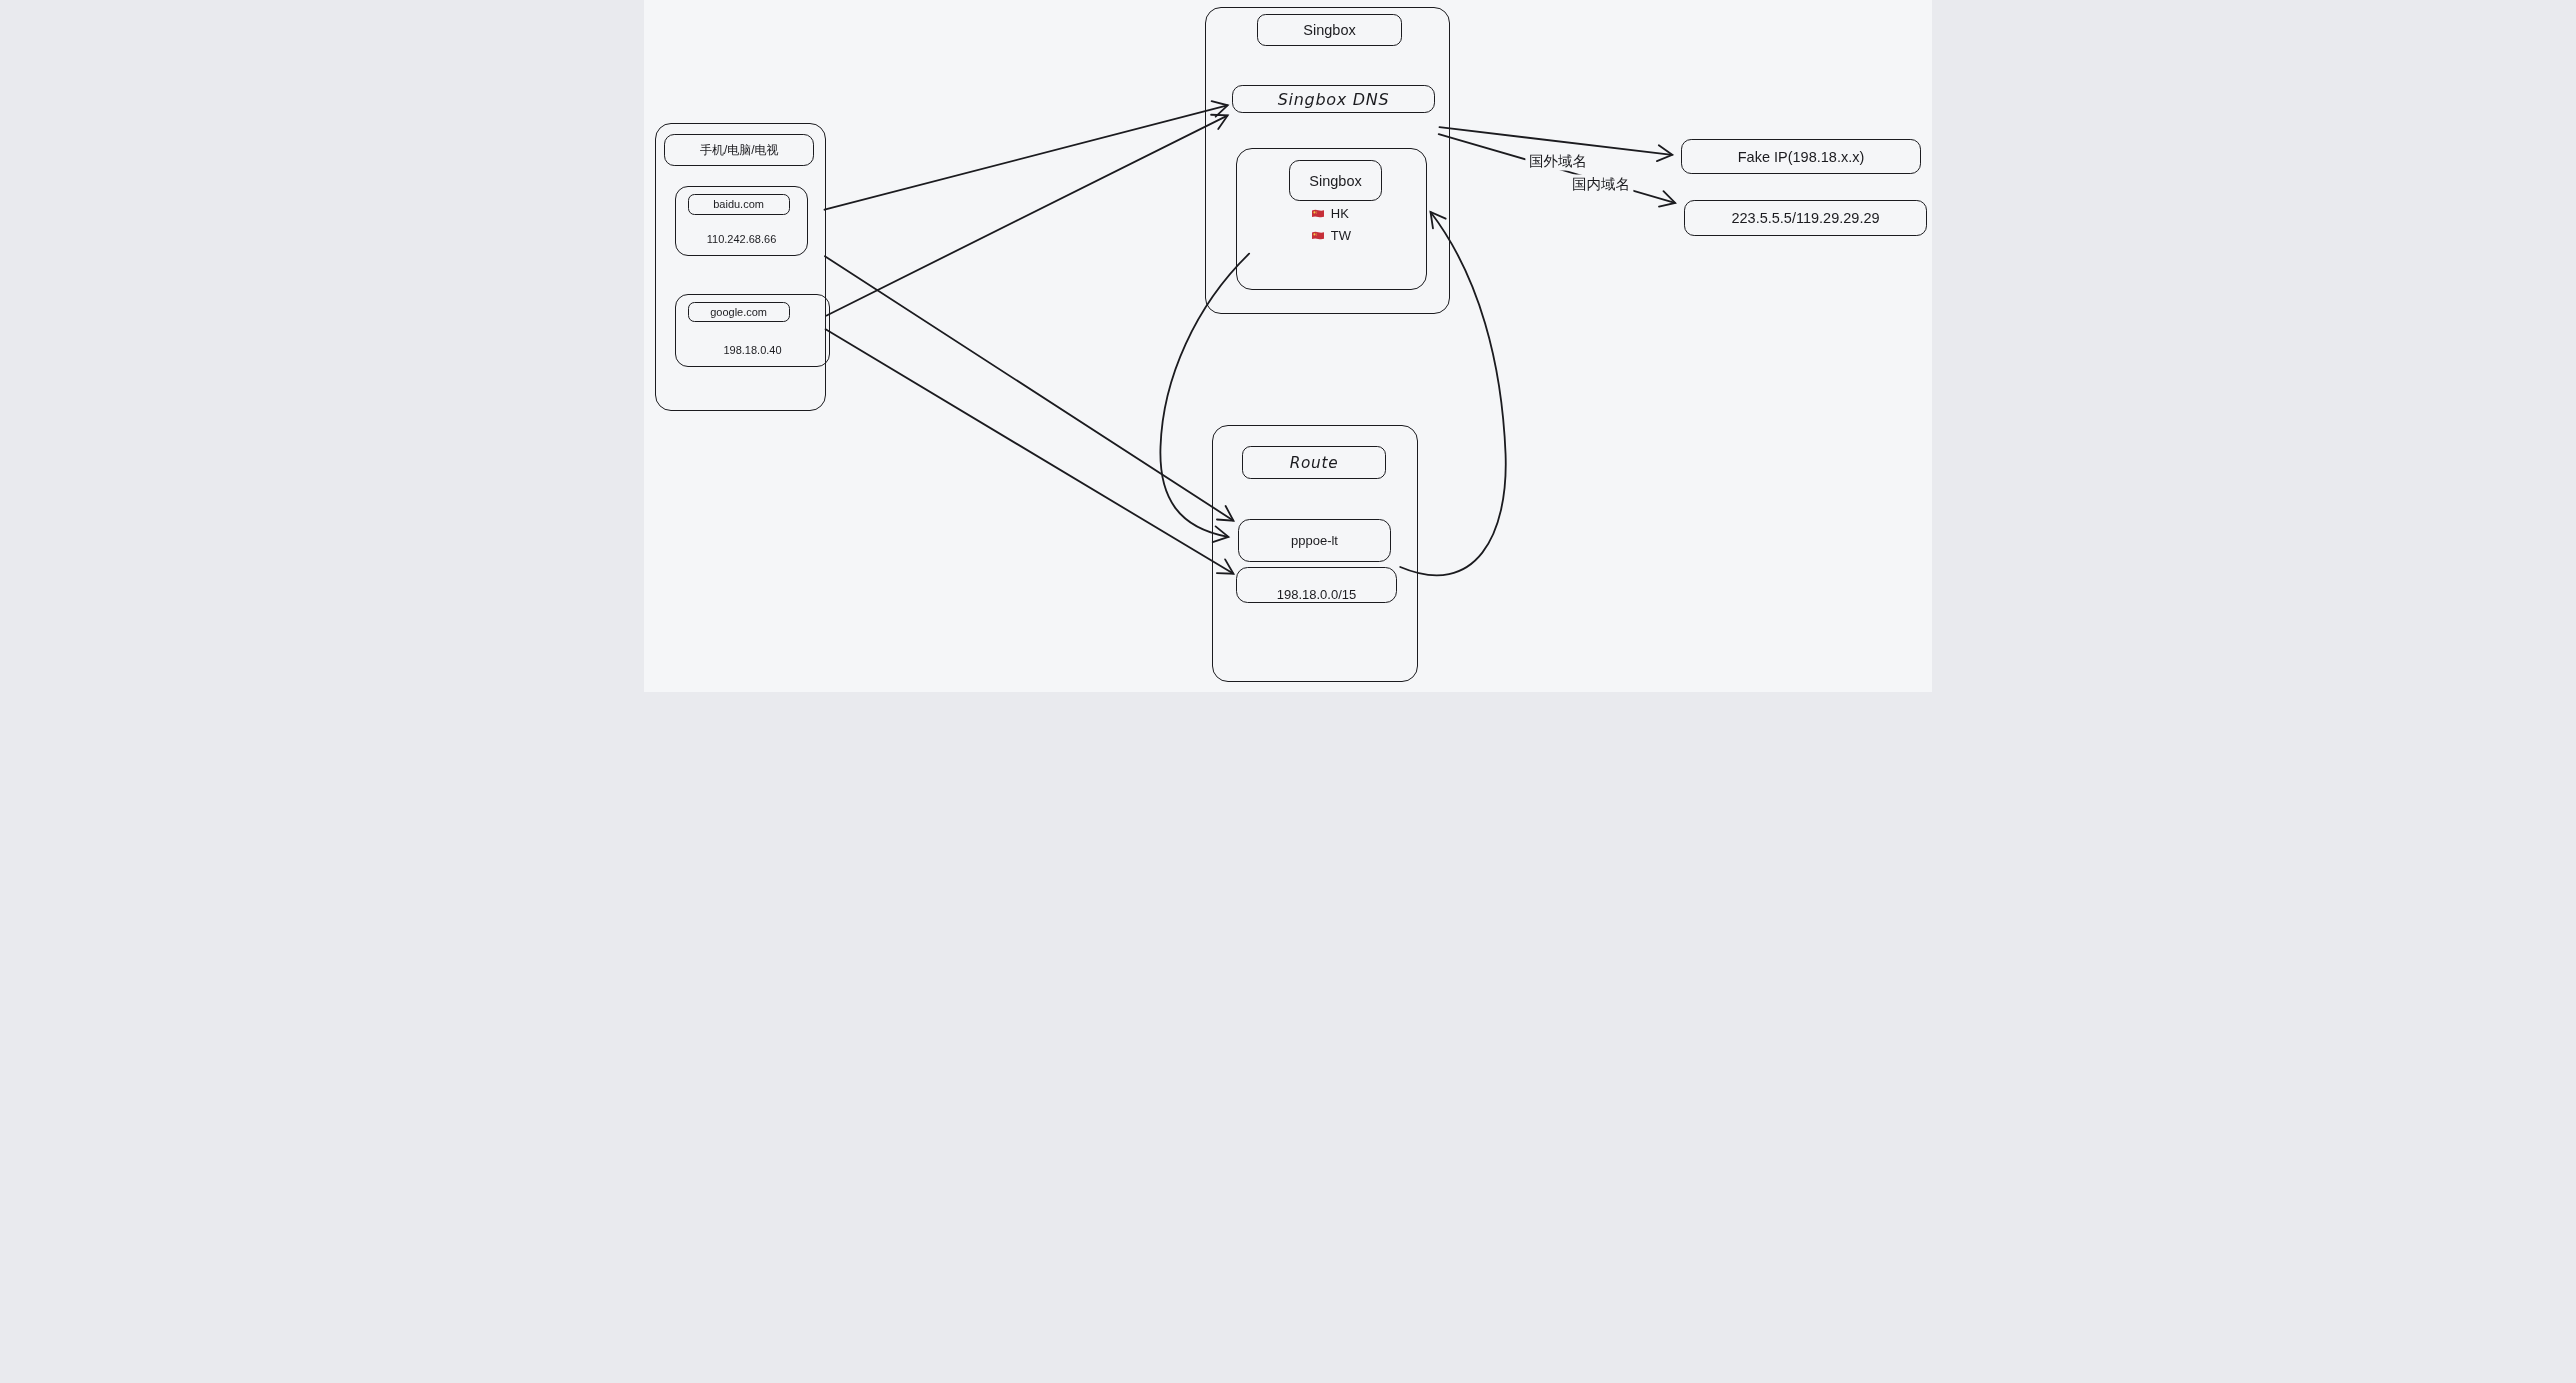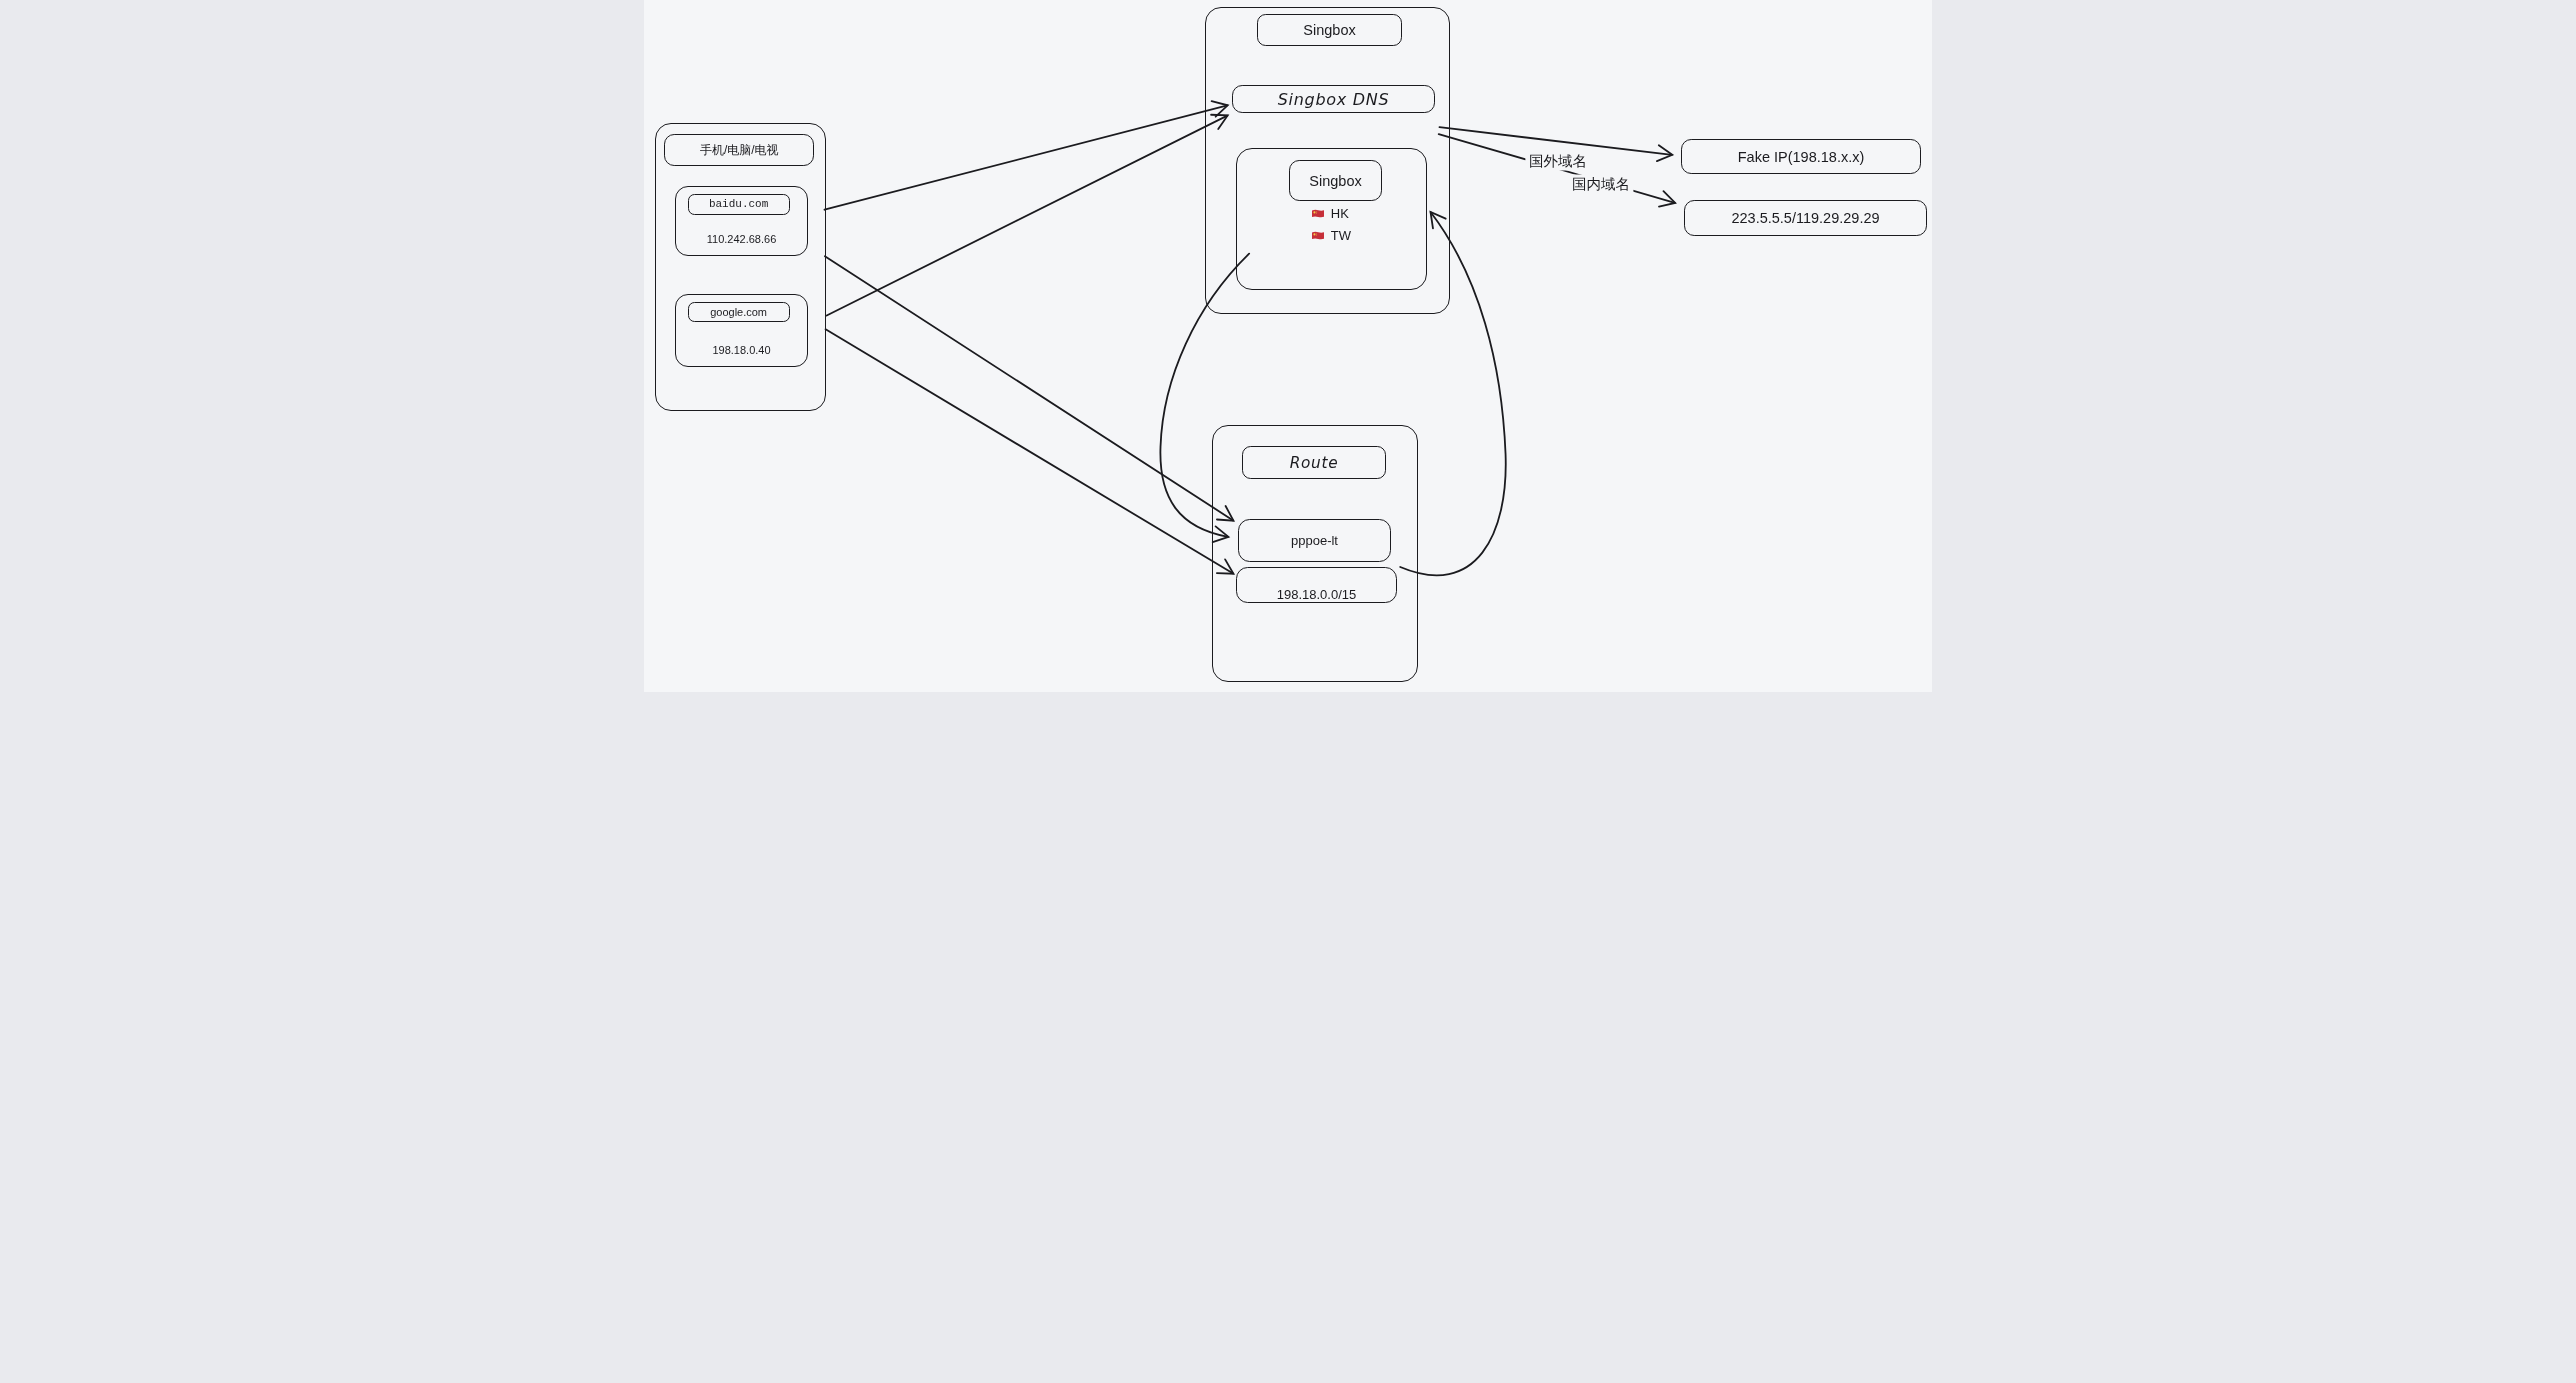--- a/index.html
+++ b/index.html
@@ -68,27 +68,27 @@
       <path d="M 2188 369 L 2838 558" marker-end="url(#ah)"></path>
     </g>
   </svg>
 
   <div class="box" style="left:11px;top:123px;width:171px;height:288px;"></div>
   <div class="box label-box" style="left:20.3px;top:134px;width:150px;height:32px;border-radius:10.2px;font-size:12px;">
     <span class="txt">手机/电脑/电视</span>
   </div>
 
   <div class="box" style="left:31px;top:186px;width:133px;height:70px;border-radius:13px;">
-    <div class="box label-box" style="left:11.6px;top:7.3px;width:102px;height:20.3px;border-radius:6.5px;font-size:11px;border-width:1.5px;font-family:Liberation Mono, monospace;">
+    <div class="box label-box" style="left:11.6px;top:7.3px;width:102px;height:20.3px;border-radius:6.5px;font-size:11px;border-width:1.5px;">
       <span class="txt">baidu.com</span>
     </div>
     <div class="ip-text">110.242.68.66</div>
   </div>
 
-  <div class="box" style="left:31px;top:294px;width:133px;height:73px;border-radius:13px;">
+  <div class="box" style="left:31px;top:294px;width:155px;height:73px;border-radius:13px;">
     <div class="box label-box" style="left:11.6px;top:7.3px;width:102px;height:19.6px;border-radius:6.5px;font-size:11px;border-width:1.5px;">
       <span class="txt">google.com</span>
     </div>
     <div class="ip-text">198.18.0.40</div>
   </div>
 
   <div class="box" style="left:561px;top:6.5px;width:245px;height:307px;"></div>
   <div class="box label-box" style="left:613px;top:14px;width:145px;height:32px;border-radius:8.7px;font-size:14.5px;">
     <span class="txt">Singbox</span>
   </div>

